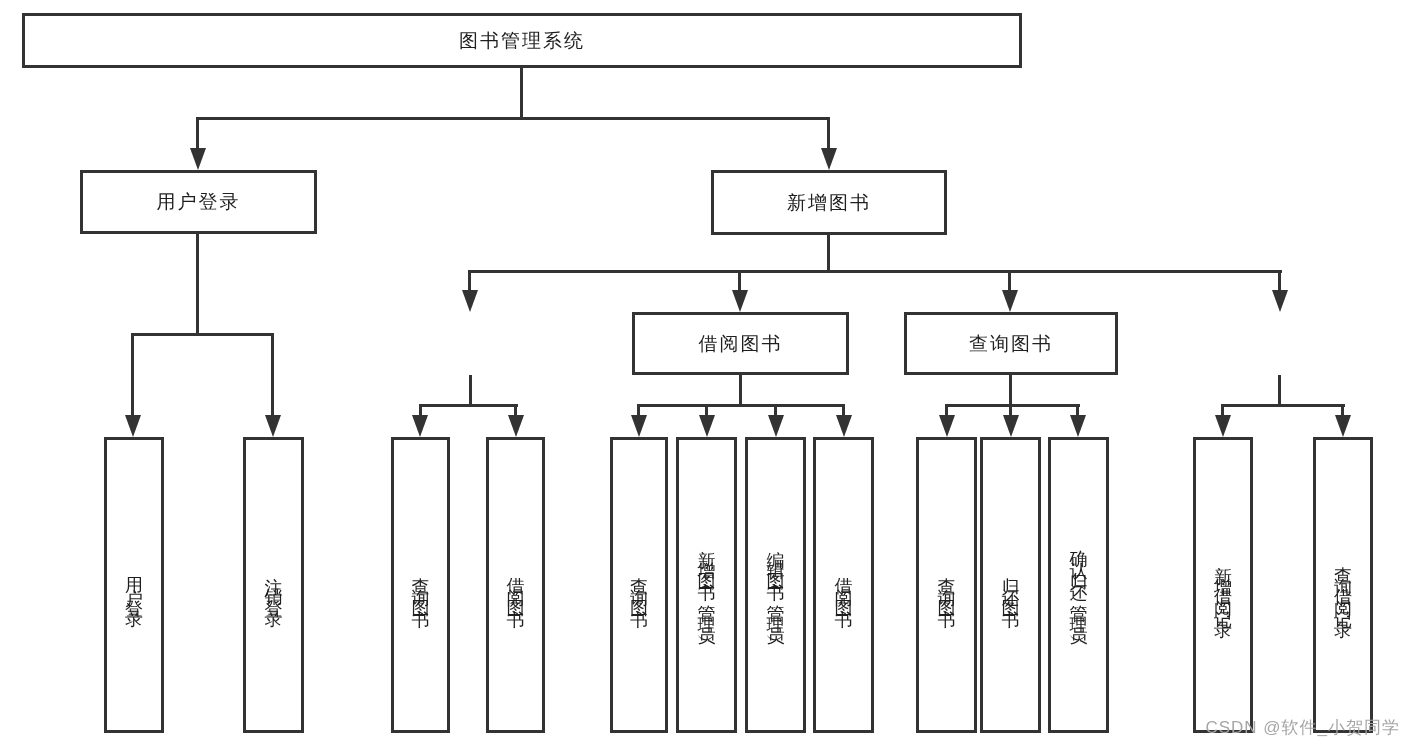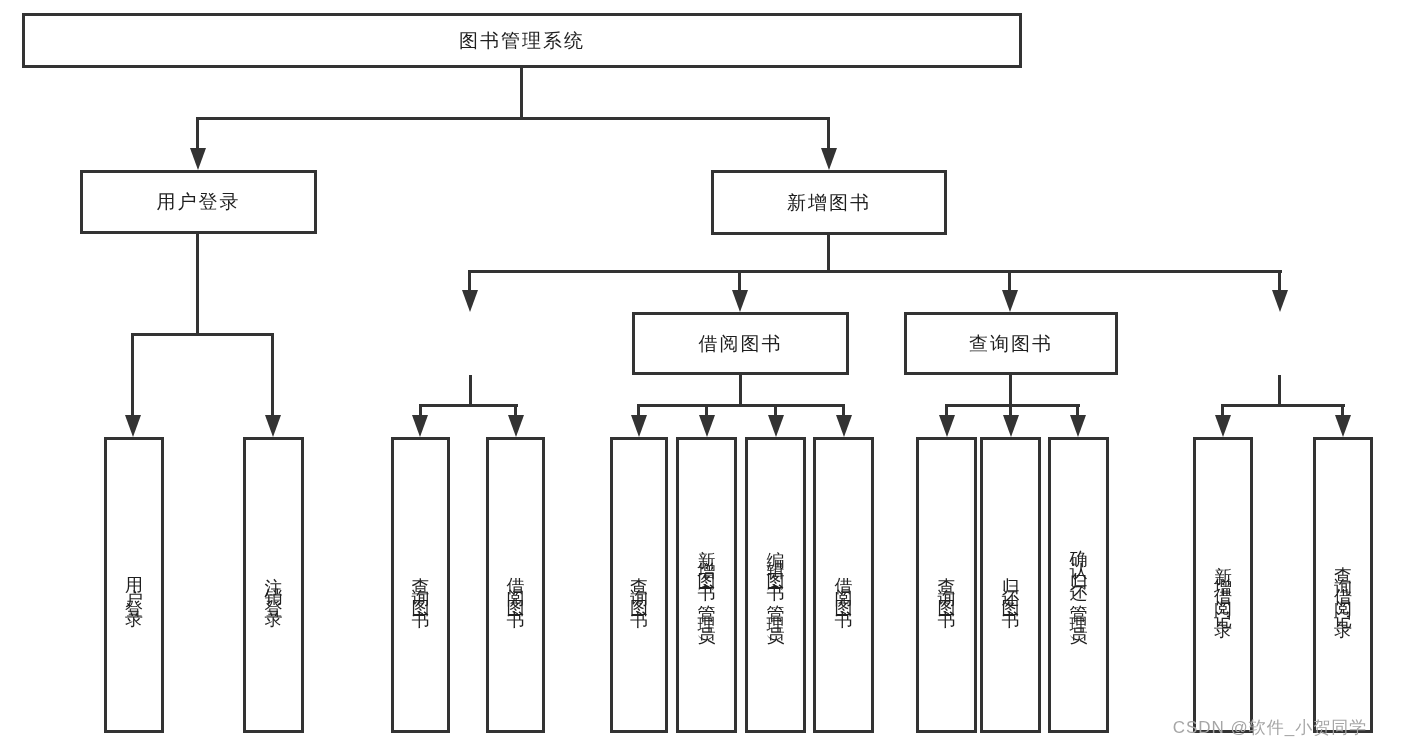--- a/index.html
+++ b/index.html
@@ -31,21 +31,21 @@
   }
   .hline{position:absolute;height:3px;background:var(--line);}
   .vline{position:absolute;width:3px;background:var(--line);}
   .arrow{
     position:absolute;width:0;height:0;
     border-left:8px solid transparent;border-right:8px solid transparent;
     border-top:22px solid var(--line);
   }
   .watermark{
     position:absolute;left:1140px;top:716px;width:260px;
-    text-align:center;font-size:17px;color:var(--watermark);
+    text-align:right;font-size:17px;color:var(--watermark);
     letter-spacing:1px;white-space:nowrap;
   }
 </style>
 </head>
 <body>
 
 <div id="stage">
 
   <div class="box" style="left:22px;top:13px;width:1000px;height:55px;">
     <span>图书管理系统</span>

